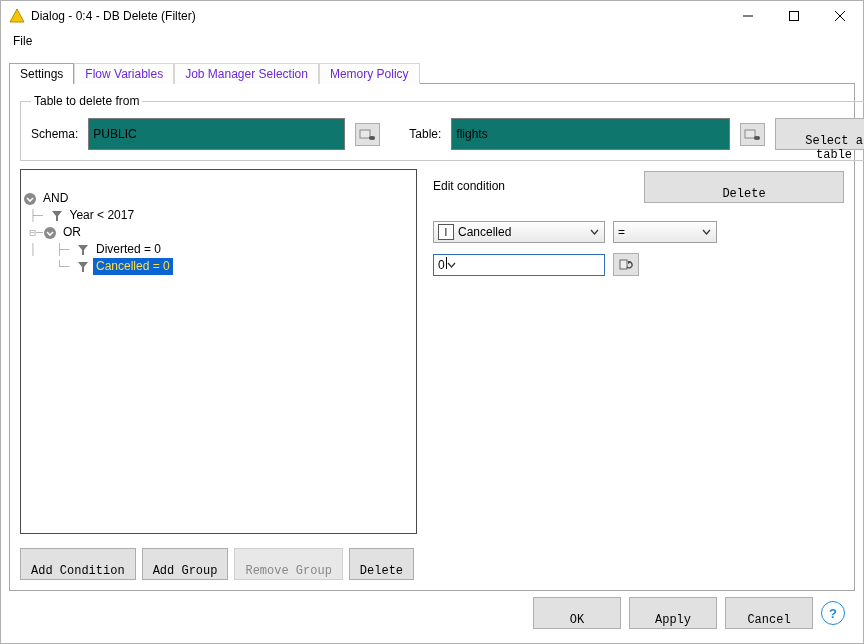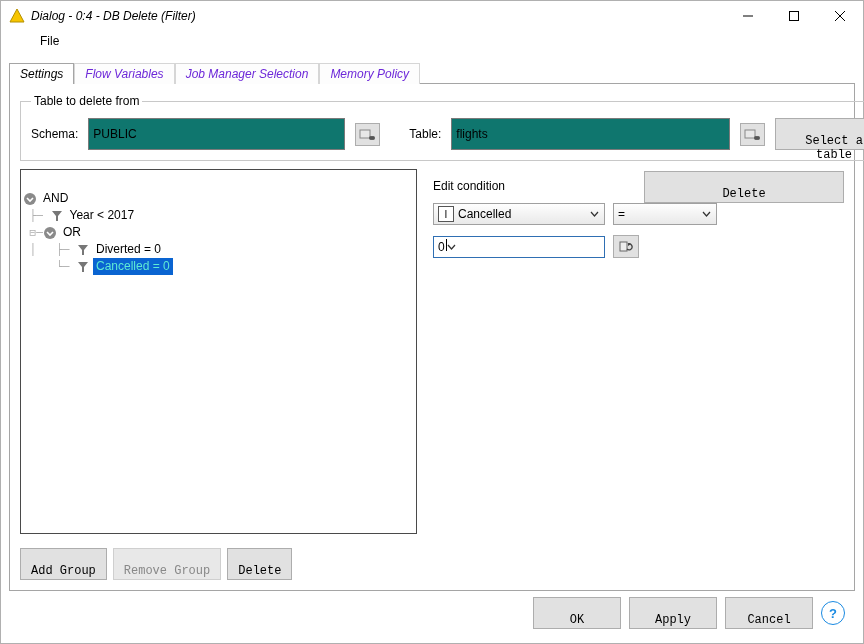--- a/index.html
+++ b/index.html
@@ -1,49 +1,49 @@
 <!DOCTYPE html>
 <html><head>
 <meta charset="utf-8">
 <style>
   html,body{margin:0;padding:0;font-family:"Segoe UI",Tahoma,sans-serif;font-size:12px;color:#000;background:#fff;}
   .window{width:864px;height:644px;border:1px solid #b0b0b0;box-sizing:border-box;display:flex;flex-direction:column;background:#fff;}
-  .titlebar{height:30px;display:flex;align-items:center;padding-left:8px;background:#fff;font-style:italic;}
+  .titlebar{height:30px;display:flex;align-items:center;padding-left:8px;background:#fff;}
   .titlebar .app-icon{width:16px;height:16px;margin-right:6px;}
   .titlebar .title{flex:1;font-size:12px;}
   .titlebar .win-btn{width:46px;height:30px;display:flex;align-items:center;justify-content:center;}
   .menubar{height:20px;padding:1px 6px;font-size:12px;}
-  .menubar span{padding:2px 6px;display:inline-block;margin-left:27px;}
+  .menubar span{padding:2px 6px;display:inline-block;}
   .client{flex:1;padding:8px 8px 8px 8px;display:flex;flex-direction:column;}
   .tabs{display:flex;align-items:flex-end;height:22px;}
-  .tab{padding:3px 10px 3px 10px;border:1px solid #c0c0c0;border-bottom:none;background:#fff;margin-right:0;font-size:12px;position:relative;top:1px;font-style:italic;}
+  .tab{padding:3px 10px 3px 10px;border:1px solid #c0c0c0;border-bottom:none;background:#fff;margin-right:0;font-size:12px;position:relative;top:1px;}
   .tab.inactive{background:#fdfdfd;border-color:#d6d6d6;color:#6d28d9;}
   .tab.active{background:#fff;z-index:2;border-color:#a5a5a5;}
   .tab-panel{flex:1;border:1px solid #a5a5a5;padding:10px 10px 10px 10px;display:flex;flex-direction:column;box-sizing:border-box;}
   fieldset.group{border:1px solid #c8c8c8;margin:0 0 8px 0;padding:10px 10px 10px 10px;}
   fieldset.group>legend{font-size:12px;padding:0 3px;}
   .row{display:flex;align-items:center;gap:10px;}
   .row label{white-space:nowrap;}
   input.text, select.combo{border:1px solid #7a7a7a;height:32px;box-sizing:border-box;padding:1px 4px;font-family:inherit;font-size:12px;background:#0f766e;}
   button.std{height:23px;min-width:86px;padding:15px 10px;background:#e1e1e1;border:1px solid #adadad;font-family:Liberation Mono, monospace;font-size:12px;}
   button.std:disabled{color:#888;background:#e8e8e8;border-color:#cfcfcf;}
   button.icon-btn{width:26px;height:23px;background:#e1e1e1;border:1px solid #adadad;display:flex;align-items:center;justify-content:center;padding:0;}
   .main-split{flex:1;display:flex;gap:16px;min-height:0;}
   .left-col{width:397px;display:flex;flex-direction:column;}
   .right-col{flex:1;display:flex;flex-direction:column;}
   .section-label{font-size:12px;margin-bottom:2px;}
   .tree-box{flex:1;border:1px solid #4a4a4a;background:#fff;padding:20px 2px;overflow:auto;font-size:12px;line-height:17px;}
   .tree .node{display:flex;align-items:center;height:17px;white-space:nowrap;}
   .tree .indent{display:inline-block;color:#b0b0b0;font-family:monospace;font-size:11px;letter-spacing:0;}
   .tree .node-icon{width:14px;height:14px;display:inline-flex;align-items:center;justify-content:center;margin-right:3px;}
   .tree .node-label{padding:0 3px}
-  .tree .selected .node-label{background:#0a64d1;color:#5eead4;}
+  .tree .selected .node-label{background:#0a64d1;color:#fde047;}
   .btn-row{display:flex;gap:6px;margin-top:14px;}
   .btn-row button.std{min-width:86px;}
-  .edit-head{display:flex;align-items:center;margin:2px 0 0 0;}
+  .edit-head{display:flex;align-items:center;margin:2px 0 18px 0;}
   .edit-head .section-label{flex:1;}
   .delete-btn-top{width:200px;}
   .edit-row{display:flex;gap:8px;margin-bottom:10px;align-items:center;}
   .combo{height:22px;border:1px solid #a0a0a0;background:linear-gradient(#fefefe,#e9e9e9);display:flex;align-items:center;padding:0 4px;box-sizing:border-box;position:relative;}
   .combo .chev{position:absolute;right:5px;top:50%;transform:translateY(-50%);}
   .combo .pre-icon{width:14px;height:14px;border:1px solid #555;display:flex;align-items:center;justify-content:center;font-size:10px;margin-right:4px;background:#fff;}
   .value-combo{height:22px;border:1px solid #2f6fb3;background:#fff;display:flex;align-items:center;padding:0 4px;box-sizing:border-box;position:relative;}
   .value-combo .caret::after{content:"";display:inline-block;border-left:1px solid #000;height:12px;margin-left:1px;animation:blink 1s steps(1) infinite;}
   @keyframes blink{50%{opacity:0;}}
   .footer{height:44px;display:flex;align-items:center;justify-content:flex-end;gap:8px;padding:0 10px;}
@@ -174,20 +174,21 @@
                 <svg width="12" height="12">
                     <polygon points="1,1 11,1 7,6 7,11 5,11 5,6" fill="#777"></polygon>
                   </svg>
               </span>
               <span class="node-label">Cancelled = 0</span>
             </div>
 
           </div>
 
           <div class="btn-row">
+            <button class="std">Add Condition</button>
             <button class="std">Add Group</button>
             <button class="std" disabled="">Remove Group</button>
             <button class="std" style="min-width:60px">Delete</button>
           </div>
         </div>
 
         <div class="right-col">
           <div class="edit-head">
             <div class="section-label">Edit condition</div>
             <button class="std delete-btn-top">Delete</button>

